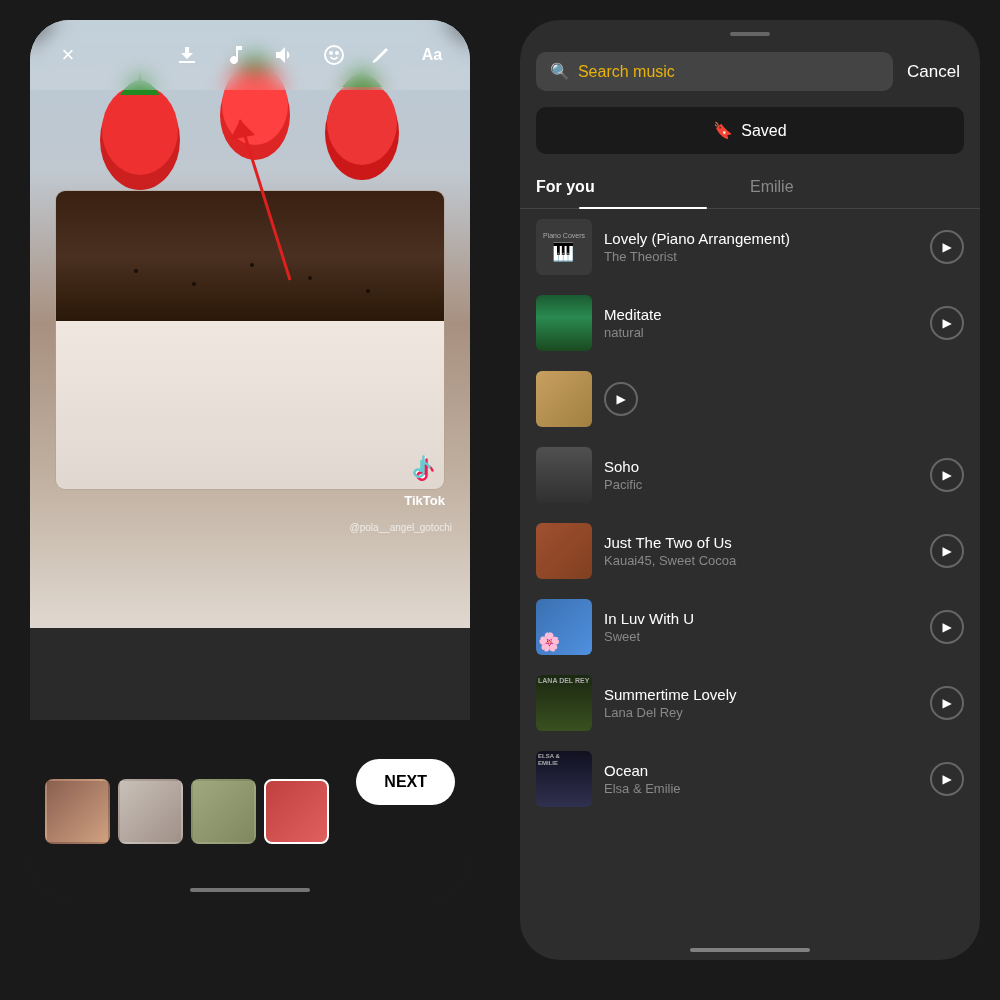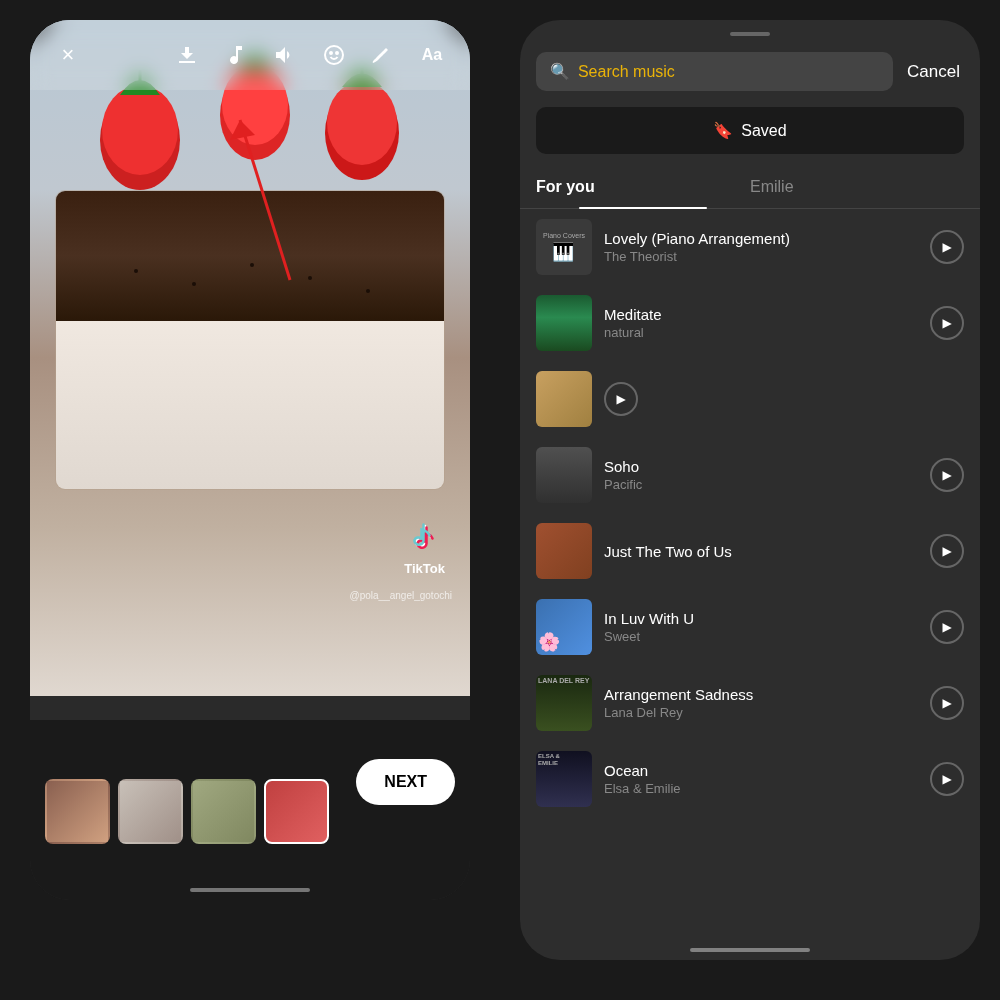--- a/index.html
+++ b/index.html
@@ -61,21 +61,21 @@
     }
 
     .top-bar-icons-right {
       display: flex;
       gap: 13px;
       align-items: flex-start;
     }
 
     .food-image {
       width: 100%;
-      height: 676px;
+      height: 608px;
       background: linear-gradient(180deg, #c8d4dc 0%, #a0b0bc 20%, #8a9aaa 40%, #6b4a3a 60%, #9a7060 80%, #d0c8c0 100%);
       position: relative;
       overflow: hidden;
     }
 
     
     .dessert-bg {
       position: absolute;
       top: 0; left: 0; right: 0; bottom: 0;
       background: linear-gradient(180deg, #b8c8d4 0%, #c0c8d0 25%, #a89080 50%, #c0b0a0 75%, #e0d8d0 100%);
@@ -604,20 +604,21 @@
         </div>
         <button class="play-btn">▶</button>
       </div>
 
       <div class="music-item">
         <div class="album-art">
           <div class="art-vintage"></div>
         </div>
         <div class="music-info">
           <div class="music-title">Just The Two of Us</div>
+          <div class="music-artist">Kauai45, Sweet Cocoa</div>
         </div>
         <button class="play-btn">▶</button>
       </div>
 
       <div class="music-item">
         <div class="album-art">
           <div class="art-flowers" style="background:linear-gradient(135deg, #3a70b0, #5090e0); position:relative;">
             <div style="position:absolute; bottom:2px; left:2px; font-size:18px;">🌸</div>
           </div>
         </div>
@@ -628,21 +629,21 @@
         <button class="play-btn">▶</button>
       </div>
 
       <div class="music-item">
         <div class="album-art">
           <div class="art-lana-inner" style="position:relative;">
             <div style="position:absolute; top:2px; left:2px; font-size:7px; color:#aaa; font-weight:700;">LANA DEL REY</div>
           </div>
         </div>
         <div class="music-info">
-          <div class="music-title">Arrangement Sadness</div>
+          <div class="music-title">Summertime Lovely</div>
           <div class="music-artist">Lana Del Rey</div>
         </div>
         <button class="play-btn">▶</button>
       </div>
 
       <div class="music-item">
         <div class="album-art">
           <div class="art-couple" style="position:relative;">
             <div style="position:absolute; top:2px; left:2px; font-size:6px; color:#aaa; font-weight:700; line-height:1.2;">ELSA &amp;<br>EMILIE</div>
           </div>

